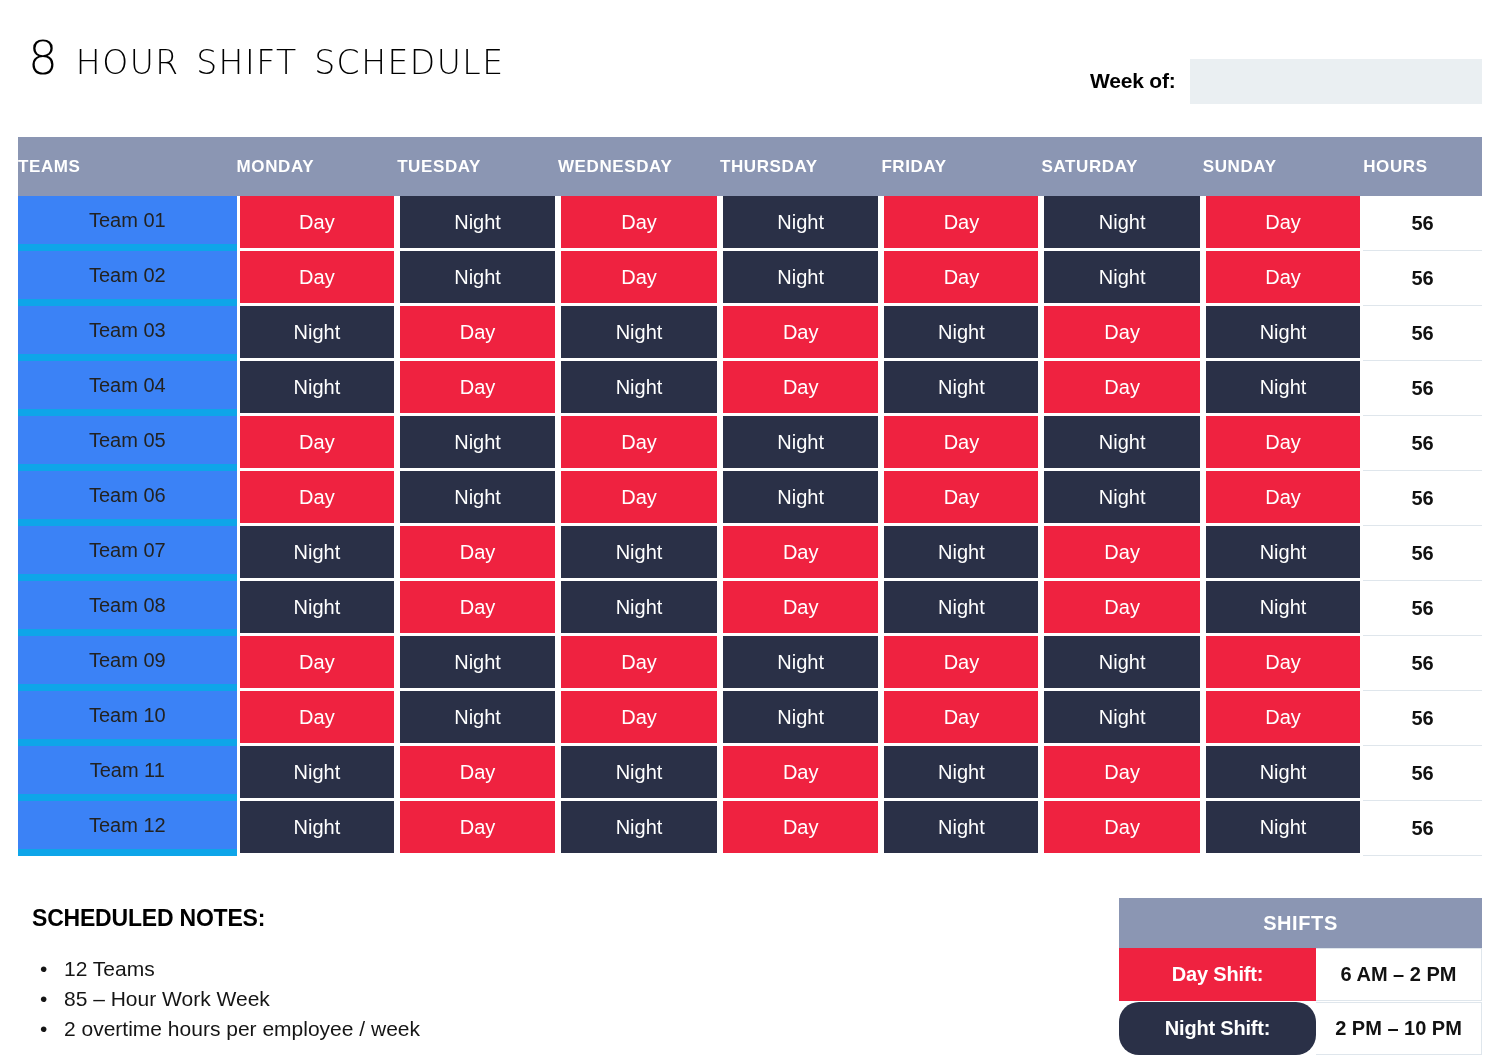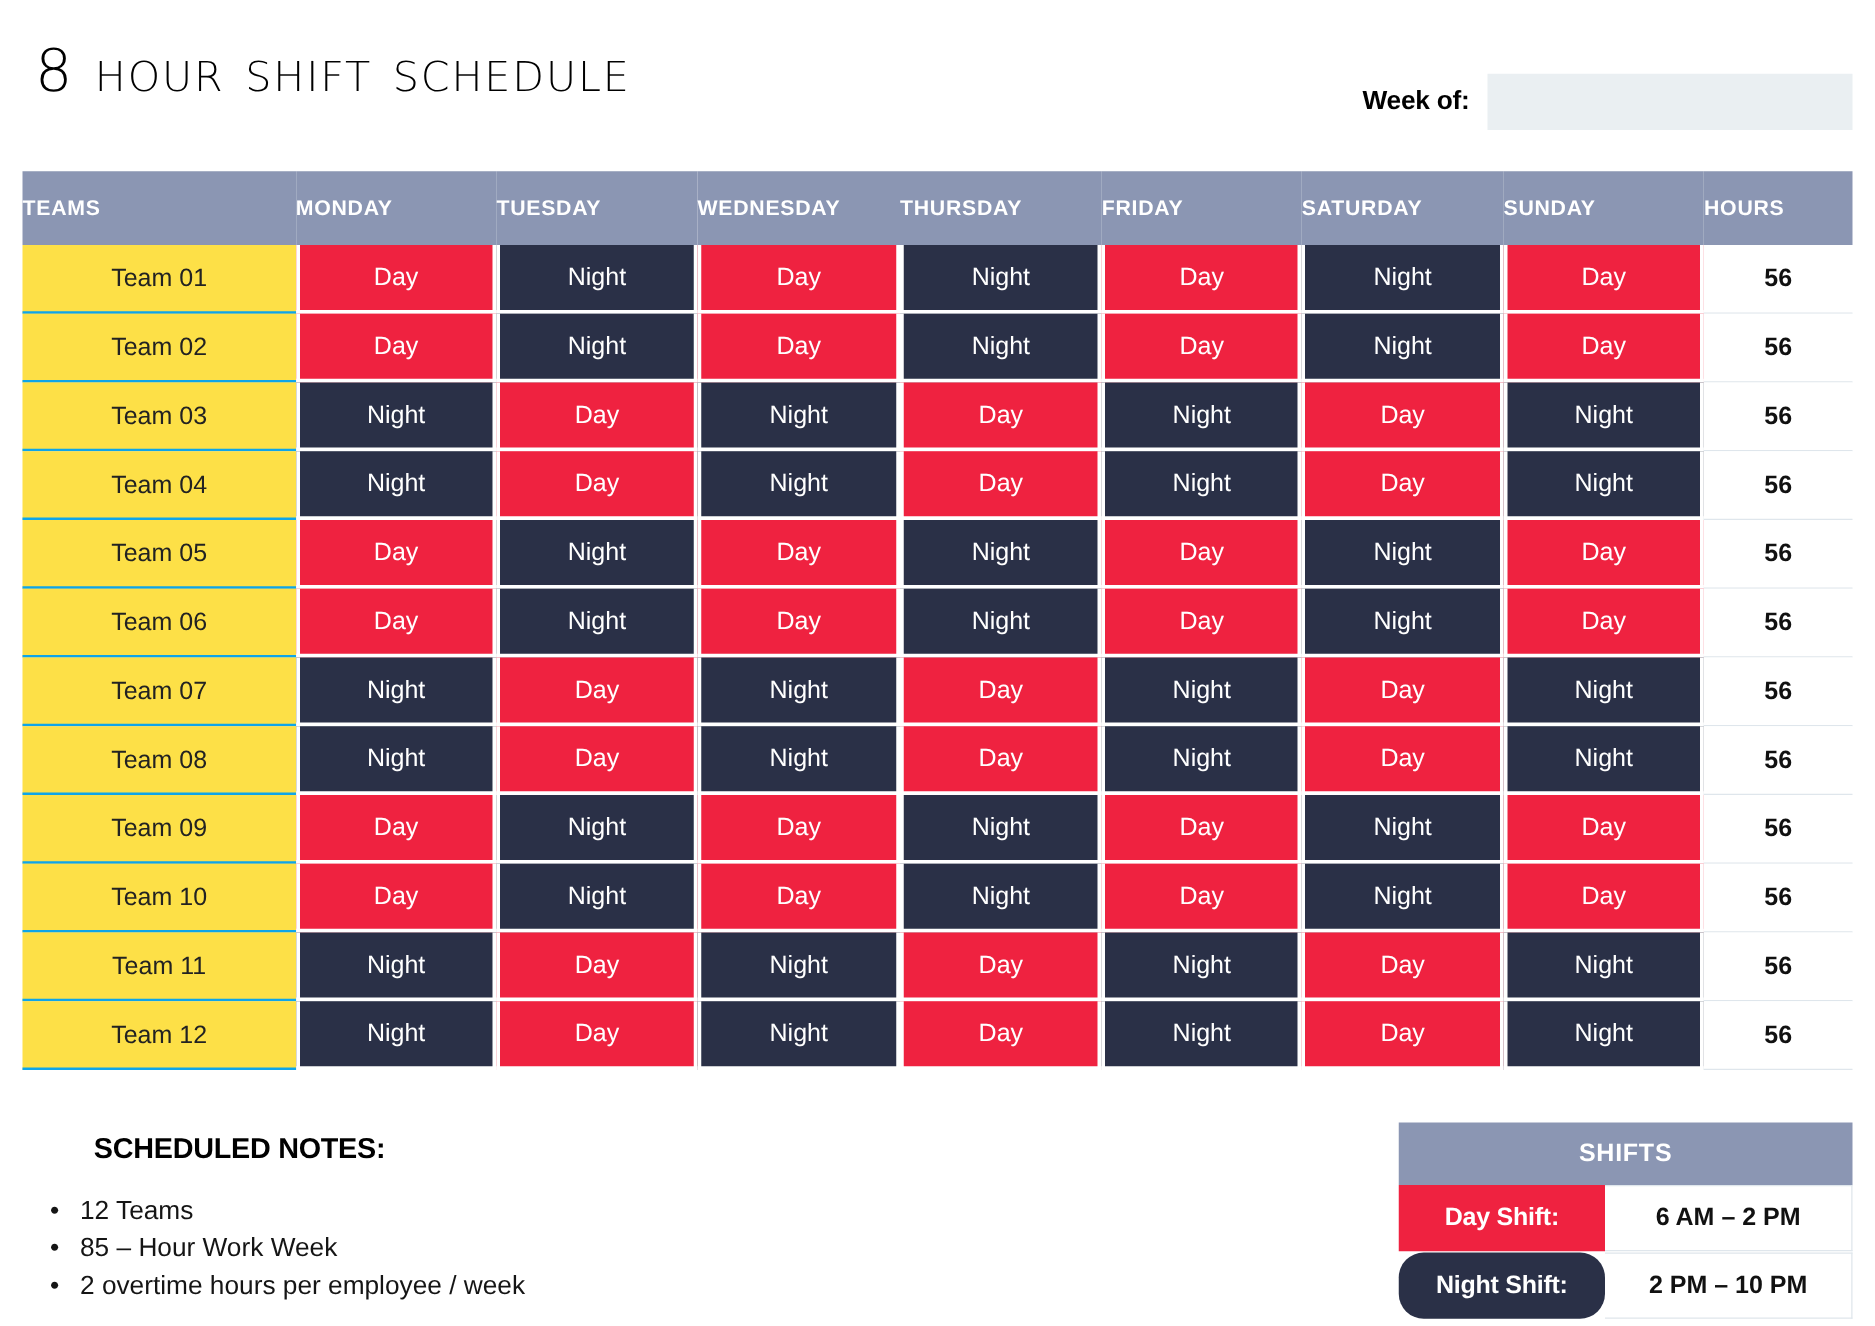--- a/index.html
+++ b/index.html
@@ -97,24 +97,24 @@
     vertical-align: middle;
     font-size: 20px;
     border-bottom: 3px solid #ffffff;
   }
 
   .col-team  { width: 225px; }
   .col-day   { width: 164px; }
   .col-hours { width: 121px; }
 
   td.team-cell {
-    background: #fde047;
+    background: #3b82f6;
     color: #222222;
     font-size: 20px;
-    border-bottom: 2px solid #0ea5e9;
+    border-bottom: 7px solid #0ea5e9;
     border-top: 1px solid transparent;
   }
 
   td.hours-cell {
     background: #ffffff;
     color: #111111;
     font-weight: bold;
     font-size: 20px;
     border-bottom: 1px solid #dfe6ec;
   }
@@ -140,21 +140,20 @@
     top: 905px;
     width: 700px;
   }
 
   .notes-title {
     font-size: 23px;
     font-weight: bold;
     letter-spacing: -0.2px;
     color: #000;
     margin-bottom: 22px;
-    margin-left: 43px;
   }
 
   .notes-list {
     list-style: none;
   }
 
   .notes-list li {
     font-size: 21px;
     color: #151515;
     line-height: 1.42;
@@ -190,21 +189,21 @@
     line-height: 50px;
   }
 
   .shift-row {
     display: flex;
     height: 54px;
     border-bottom: 1px solid #ffffff;
   }
 
   .shift-name {
-    width: 165px;
+    width: 197px;
     display: flex;
     align-items: center;
     justify-content: center;
     color: #ffffff;
     font-size: 20px;
     font-weight: bold;
     letter-spacing: -0.2px;
   }
 
   .shift-name.day   { background: #ef2240; }

